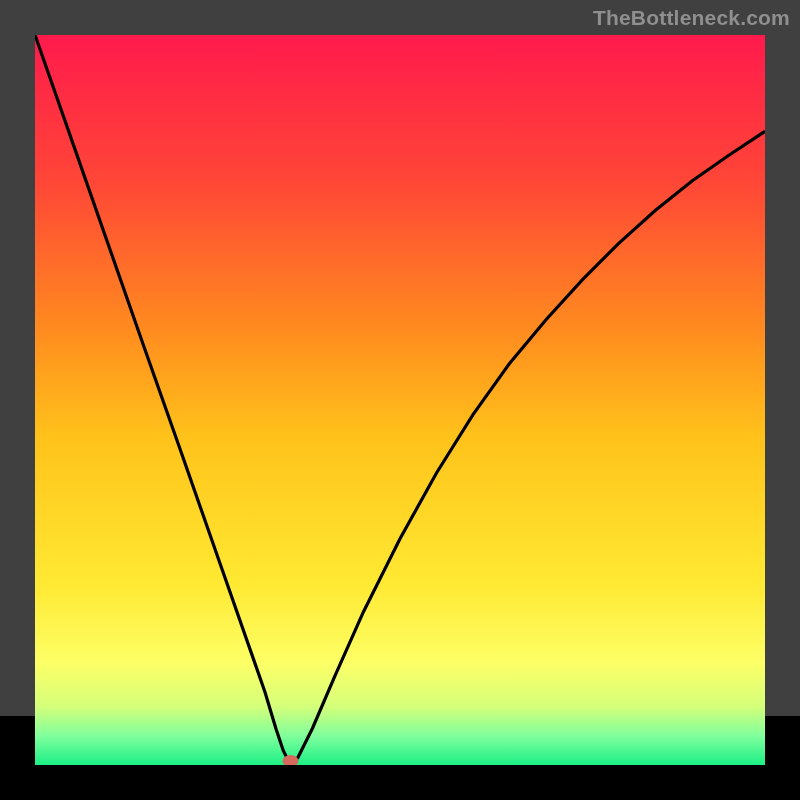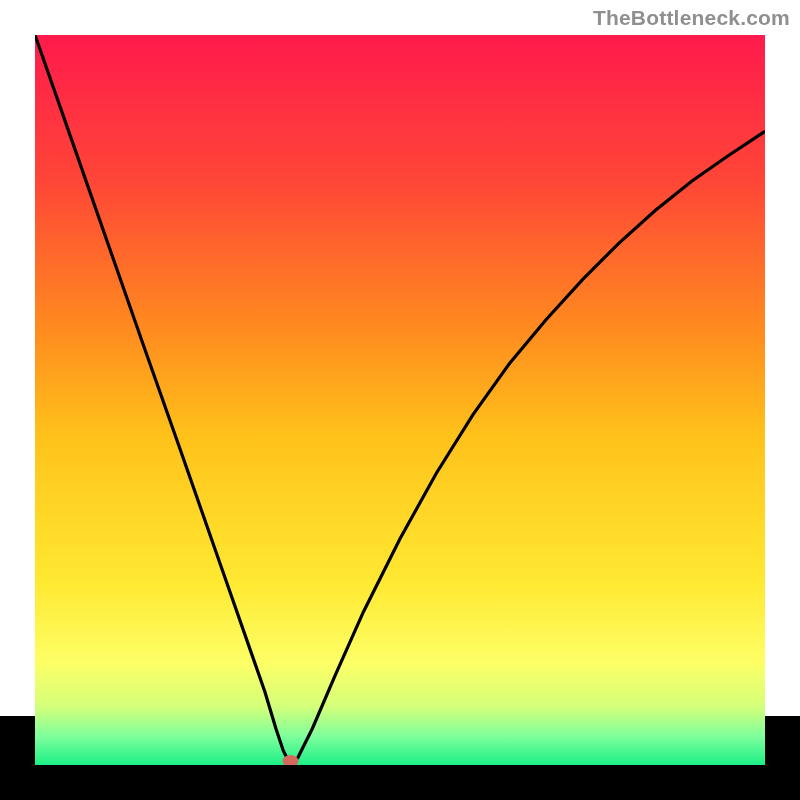--- a/index.html
+++ b/index.html
@@ -9,21 +9,21 @@
     height: 800px;
     background: #000;
     overflow: hidden;
   }
   .frame {
     position: absolute;
     left: 0;
     top: 0;
     width: 800px;
     height: 716px;
-    background: #ffffff;
+    background: #404040;
   }
   .plot {
     position: absolute;
     left: 35px;
     top: 35px;
     width: 730px;
     height: 730px;
     overflow: hidden;
   }
   .gradient {

